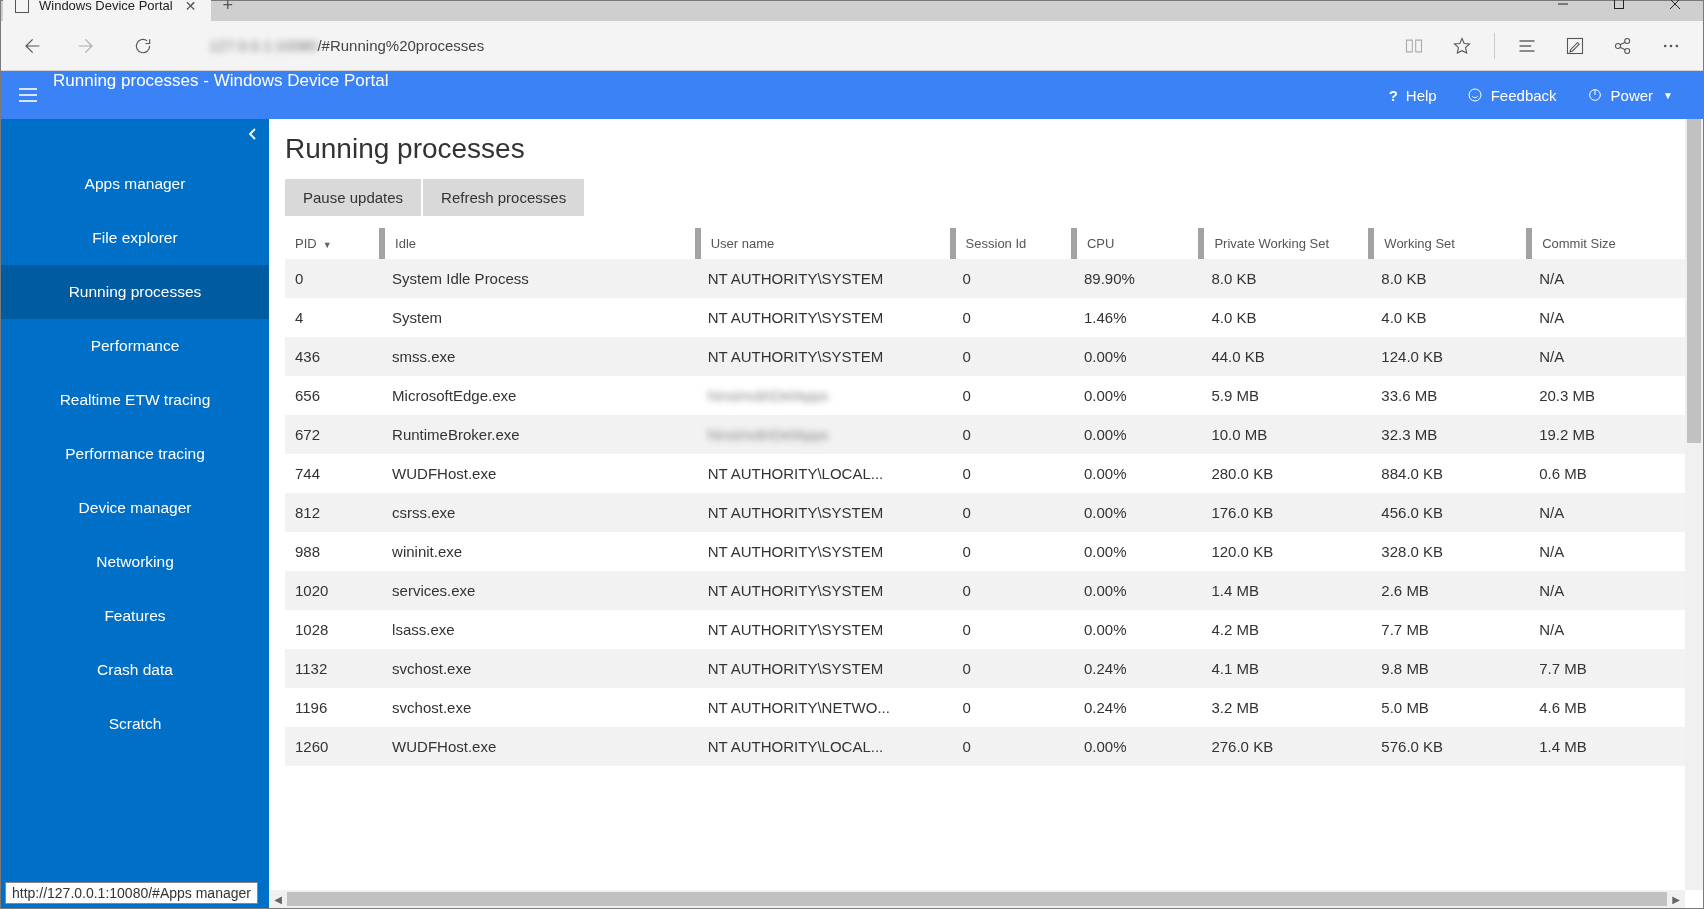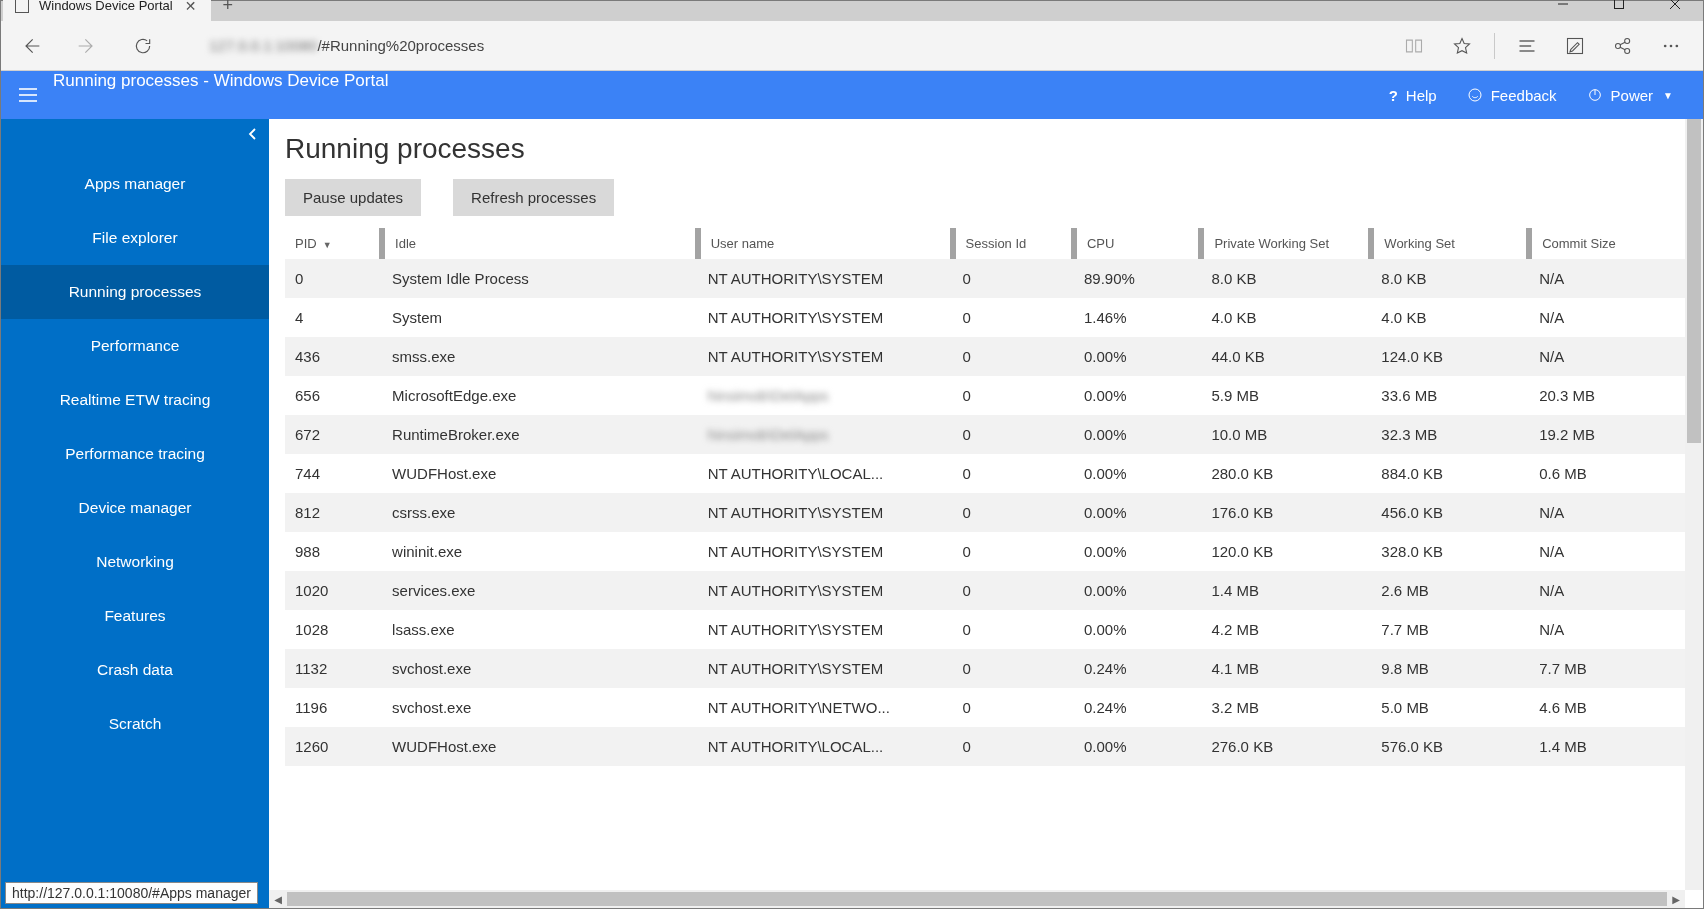--- a/index.html
+++ b/index.html
@@ -37,21 +37,21 @@
   .content{flex:1;display:flex;min-height:0;}
   .sidebar{width:268px;background:#006fc7;color:#fff;position:relative;overflow:hidden;text-align:center;}
   .collapse-handle{position:absolute;top:8px;right:10px;color:#fff;cursor:pointer;}
   .collapse-handle svg{width:12px;height:12px;}
   .side-list{list-style:none;margin-top:38px;}
   .side-item{padding:18px 24px;font-size:15.5px;cursor:pointer;}
   .side-item.active{background:#005ba1;}
   .main{flex:1;display:flex;flex-direction:column;min-width:0;position:relative;}
   .main-inner{flex:1;overflow:hidden;display:flex;flex-direction:column;padding:14px 0 0 0;position:relative;}
   .page-heading{font-size:28px;font-weight:400;color:#333;padding:0 16px 14px 16px;}
-  .toolbar{display:flex;gap:32px;padding:0 16px 12px 16px;}
+  .toolbar{display:flex;gap:2px;padding:0 16px 12px 16px;}
   .btn{background:#d9d9d9;border:none;padding:10px 18px;font-size:15px;color:#333;cursor:pointer;}
   .table-wrap{flex:1;overflow:hidden;position:relative;margin:0 16px;}
   table{width:100%;border-collapse:collapse;table-layout:fixed;font-size:15px;}
   thead th{text-align:left;font-weight:400;font-size:13px;color:#555;padding:8px 10px;border-right:6px solid #a3a3a3;white-space:nowrap;overflow:hidden;text-overflow:ellipsis;}
   thead th:last-child{border-right:none;}
   tbody td{padding:11px 10px;color:#333;white-space:nowrap;overflow:hidden;text-overflow:ellipsis;}
   tbody tr.odd{background:#f2f2f2;}
   .blur-cell{filter:blur(3px);color:#888;}
   .sort-ind{display:inline-block;margin-left:6px;font-size:9px;color:#666;vertical-align:middle;}
   

